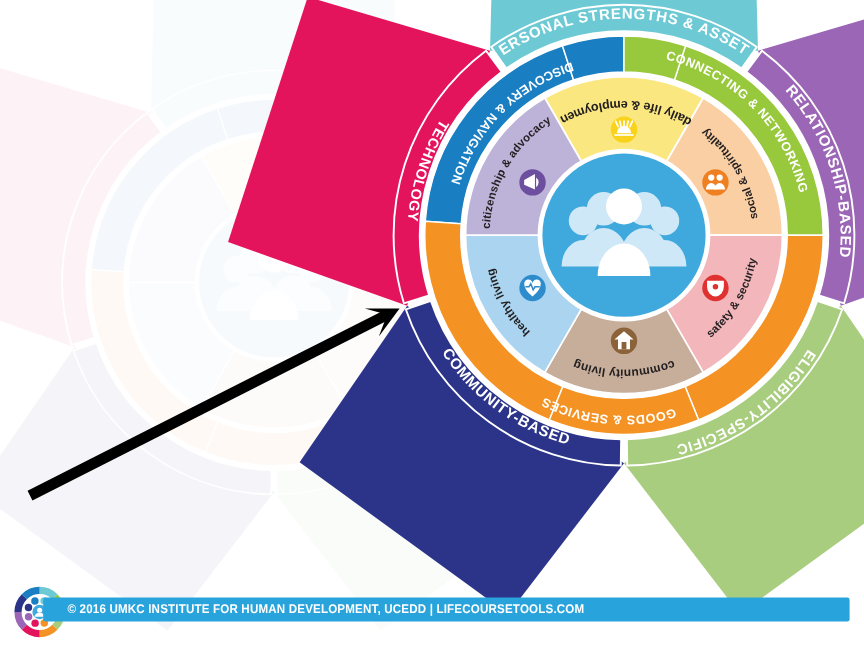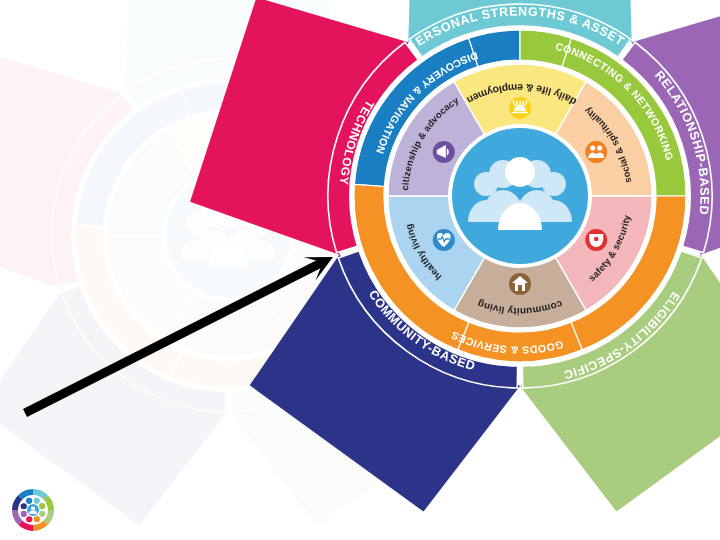--- a/index.html
+++ b/index.html
@@ -280,14 +280,17 @@
         <circle cx="19.25393406584088" cy="32.271838545667876" r="3.1" fill="#e4145c"></circle>
         <circle cx="13.794951465475599" cy="26.907311284892742" r="3.1" fill="#9b66b5"></circle>
         <circle cx="13.728161454332126" cy="19.25393406584088" r="3.1" fill="#2b3489"></circle>
         <circle cx="19.09268871510726" cy="13.794951465475597" r="3.1" fill="#1a7ec2"></circle>
       </g>
     <circle cx="23" cy="23" r="6" fill="#3fa9dd"></circle>
     <ellipse cx="23" cy="21.5" rx="2.1" ry="2.1" fill="#ffffff"></ellipse>
     <path d="M18.8 27 a4.2 3.4 0 0 1 8.4 0 z" fill="#ffffff"></path>
   </svg>
 
+  <div class="footer-bar">
+    <div class="footer-text">© 2016 UMKC INSTITUTE FOR HUMAN DEVELOPMENT, UCEDD  |  LIFECOURSETOOLS.COM</div>
+  </div>
 
 </div>
 
 </body></html>

